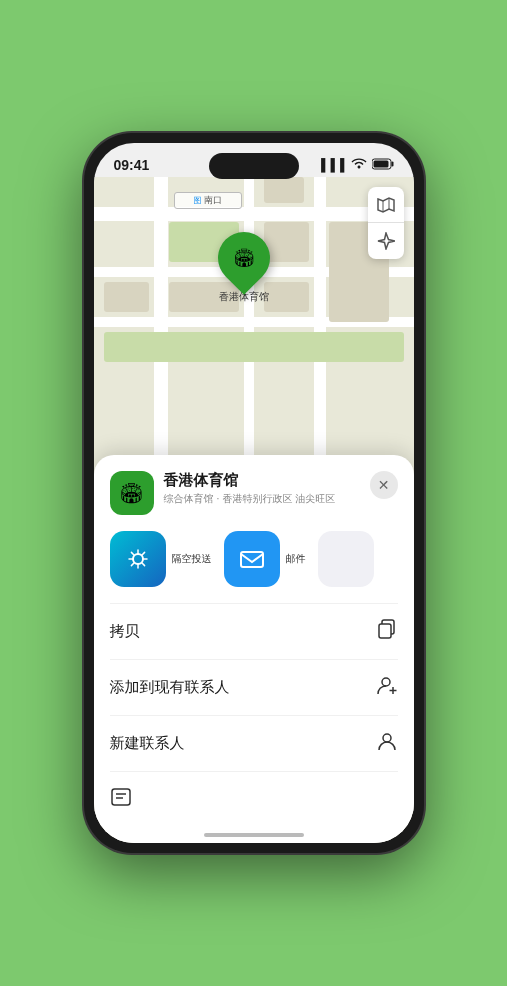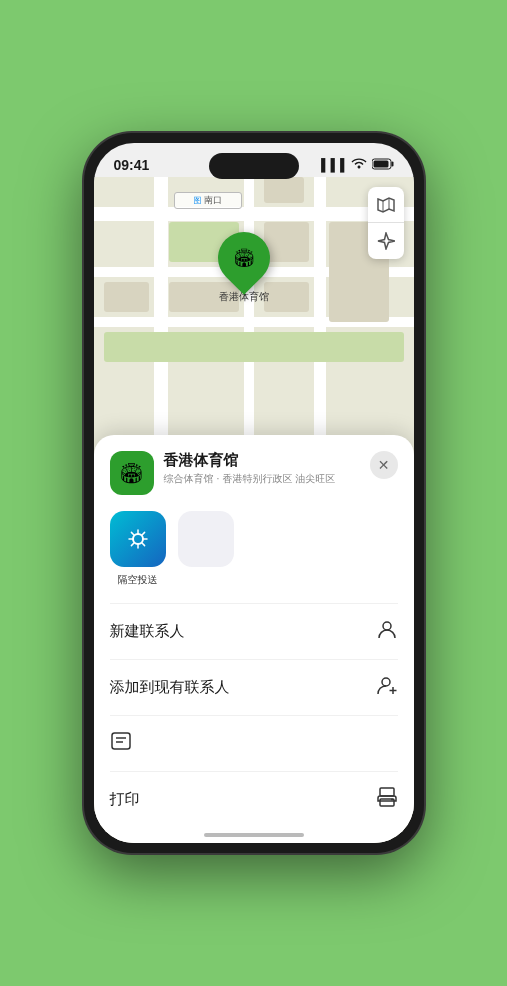--- a/index.html
+++ b/index.html
@@ -197,21 +197,21 @@
     }
     
     .share-row {
       display: flex;
       gap: 12px;
       margin-bottom: 16px;
       overflow: hidden;
     }
     .share-item {
       display: flex;
-      flex-direction: column;
+      flex-direction: row;
       align-items: center;
       gap: 6px;
       cursor: pointer;
     }
     .share-icon {
       width: 56px;
       height: 56px;
       border-radius: 14px;
       display: flex;
       align-items: center;
@@ -347,73 +347,80 @@
           <div class="share-icon airdrop-icon">
             <svg width="28" height="28" viewBox="0 0 28 28">
                 <circle cx="14" cy="14" r="5" fill="none" stroke="white" stroke-width="2"></circle>
                 <path d="M14 9V5M14 23v-4M9 14H5M23 14h-4M10.2 10.2L7.4 7.4M20.6 20.6l-2.8-2.8M10.2 17.8L7.4 20.6M20.6 7.4l-2.8 2.8" stroke="white" stroke-width="1.5" stroke-linecap="round"></path>
               </svg>
           </div>
           <span class="share-label">隔空投送</span>
         </div>
 
 
+        <div class="share-item">
+          <div class="share-icon mail-icon">
+            <svg width="28" height="28" viewBox="0 0 28 28">
+                <rect x="3" y="7" width="22" height="15" rx="2" fill="none" stroke="white" stroke-width="2"></rect>
+                <path d="M3 9l11 8 11-8" stroke="white" stroke-width="2" fill="none"></path>
+              </svg>
+          </div>
+          <span class="share-label">邮件</span>
+        </div>
 
 
         <div class="share-item">
           <div class="more-icon">
             
           </div>
 
         </div>
       </div>
 
-
       <div class="menu-item">
-        <span class="menu-label">新建联系人</span>
+        <span class="menu-label">拷贝</span>
         <span class="menu-icon">
           <svg width="22" height="22" viewBox="0 0 22 22">
-              <circle cx="11" cy="8" r="4" fill="none" stroke="#333" stroke-width="1.5"></circle>
-              <path d="M3 20c0-4.4 3.6-8 8-8s8 3.6 8 8" fill="none" stroke="#333" stroke-width="1.5"></path>
+              <rect x="6" y="2" width="12" height="14" rx="2" fill="none" stroke="#333" stroke-width="1.5"></rect>
+              <rect x="3" y="6" width="12" height="14" rx="2" fill="white" stroke="#333" stroke-width="1.5"></rect>
             </svg>
         </span>
       </div>
 
       <div class="menu-item">
         <span class="menu-label">添加到现有联系人</span>
         <span class="menu-icon">
           <svg width="22" height="22" viewBox="0 0 22 22">
               <circle cx="10" cy="8" r="4" fill="none" stroke="#333" stroke-width="1.5"></circle>
               <path d="M2 20c0-4.4 3.1-8 8-8" fill="none" stroke="#333" stroke-width="1.5"></path>
               <line x1="17" y1="13" x2="17" y2="20" stroke="#333" stroke-width="1.5"></line>
               <line x1="13.5" y1="16.5" x2="20.5" y2="16.5" stroke="#333" stroke-width="1.5"></line>
             </svg>
         </span>
       </div>
 
       <div class="menu-item">
+        <span class="menu-label">新建联系人</span>
+        <span class="menu-icon">
+          <svg width="22" height="22" viewBox="0 0 22 22">
+              <circle cx="11" cy="8" r="4" fill="none" stroke="#333" stroke-width="1.5"></circle>
+              <path d="M3 20c0-4.4 3.6-8 8-8s8 3.6 8 8" fill="none" stroke="#333" stroke-width="1.5"></path>
+            </svg>
+        </span>
+      </div>
+
+      <div class="menu-item">
         <span class="menu-icon">
           <svg width="22" height="22" viewBox="0 0 22 22">
               <rect x="2" y="3" width="18" height="16" rx="2.5" fill="none" stroke="#333" stroke-width="1.5"></rect>
               <line x1="6" y1="8" x2="16" y2="8" stroke="#333" stroke-width="1.5"></line>
               <line x1="6" y1="12" x2="13" y2="12" stroke="#333" stroke-width="1.5"></line>
             </svg>
         </span>
       </div>
 
-      <div class="menu-item" style="border-bottom: none;">
-        <span class="menu-label">打印</span>
-        <span class="menu-icon">
-          <svg width="22" height="22" viewBox="0 0 22 22">
-              <rect x="4" y="2" width="14" height="8" rx="1" fill="none" stroke="#333" stroke-width="1.5"></rect>
-              <rect x="4" y="13" width="14" height="7" rx="1" fill="none" stroke="#333" stroke-width="1.5"></rect>
-              <path d="M4 10h14a2 2 0 012 2v3H2v-3a2 2 0 012-2z" fill="none" stroke="#333" stroke-width="1.5"></path>
-              <circle cx="16" cy="13.5" r="1" fill="#333"></circle>
-            </svg>
-        </span>
-      </div>
 
     </div>
 
     <div class="home-indicator"></div>
 
   </div>
 </div>
 
 </body></html>

